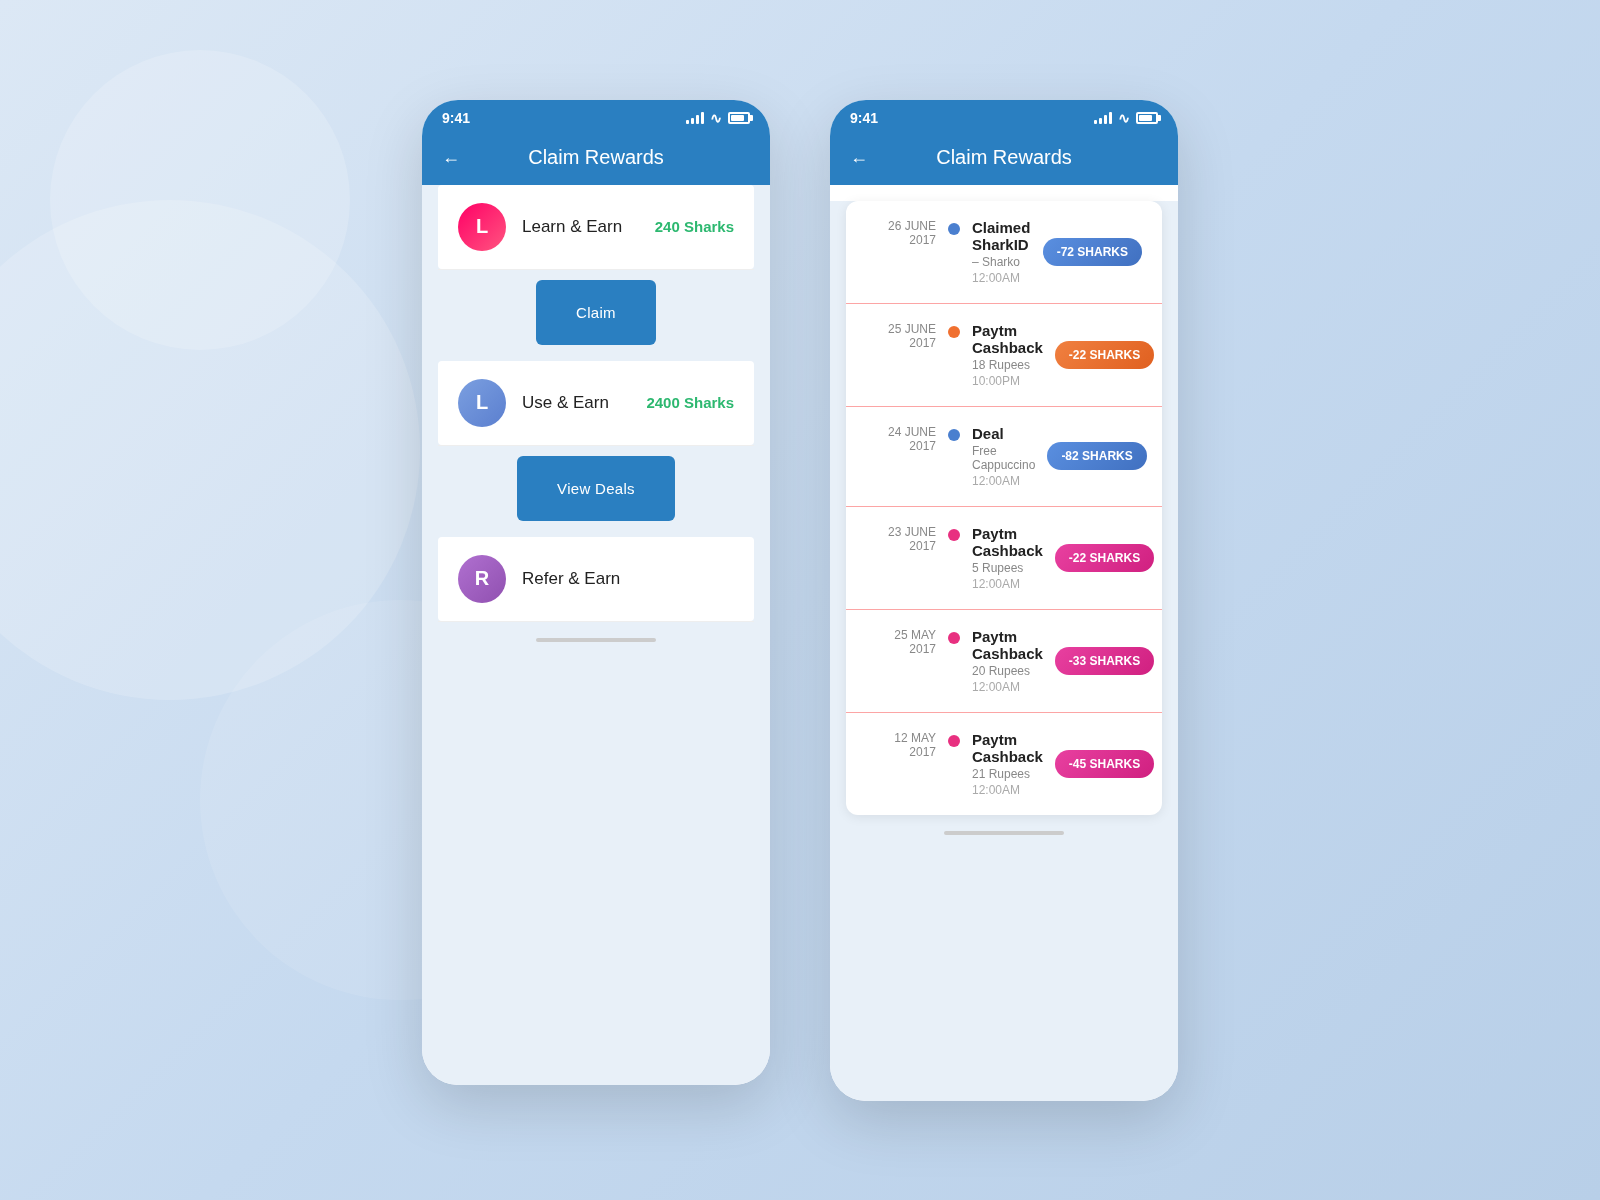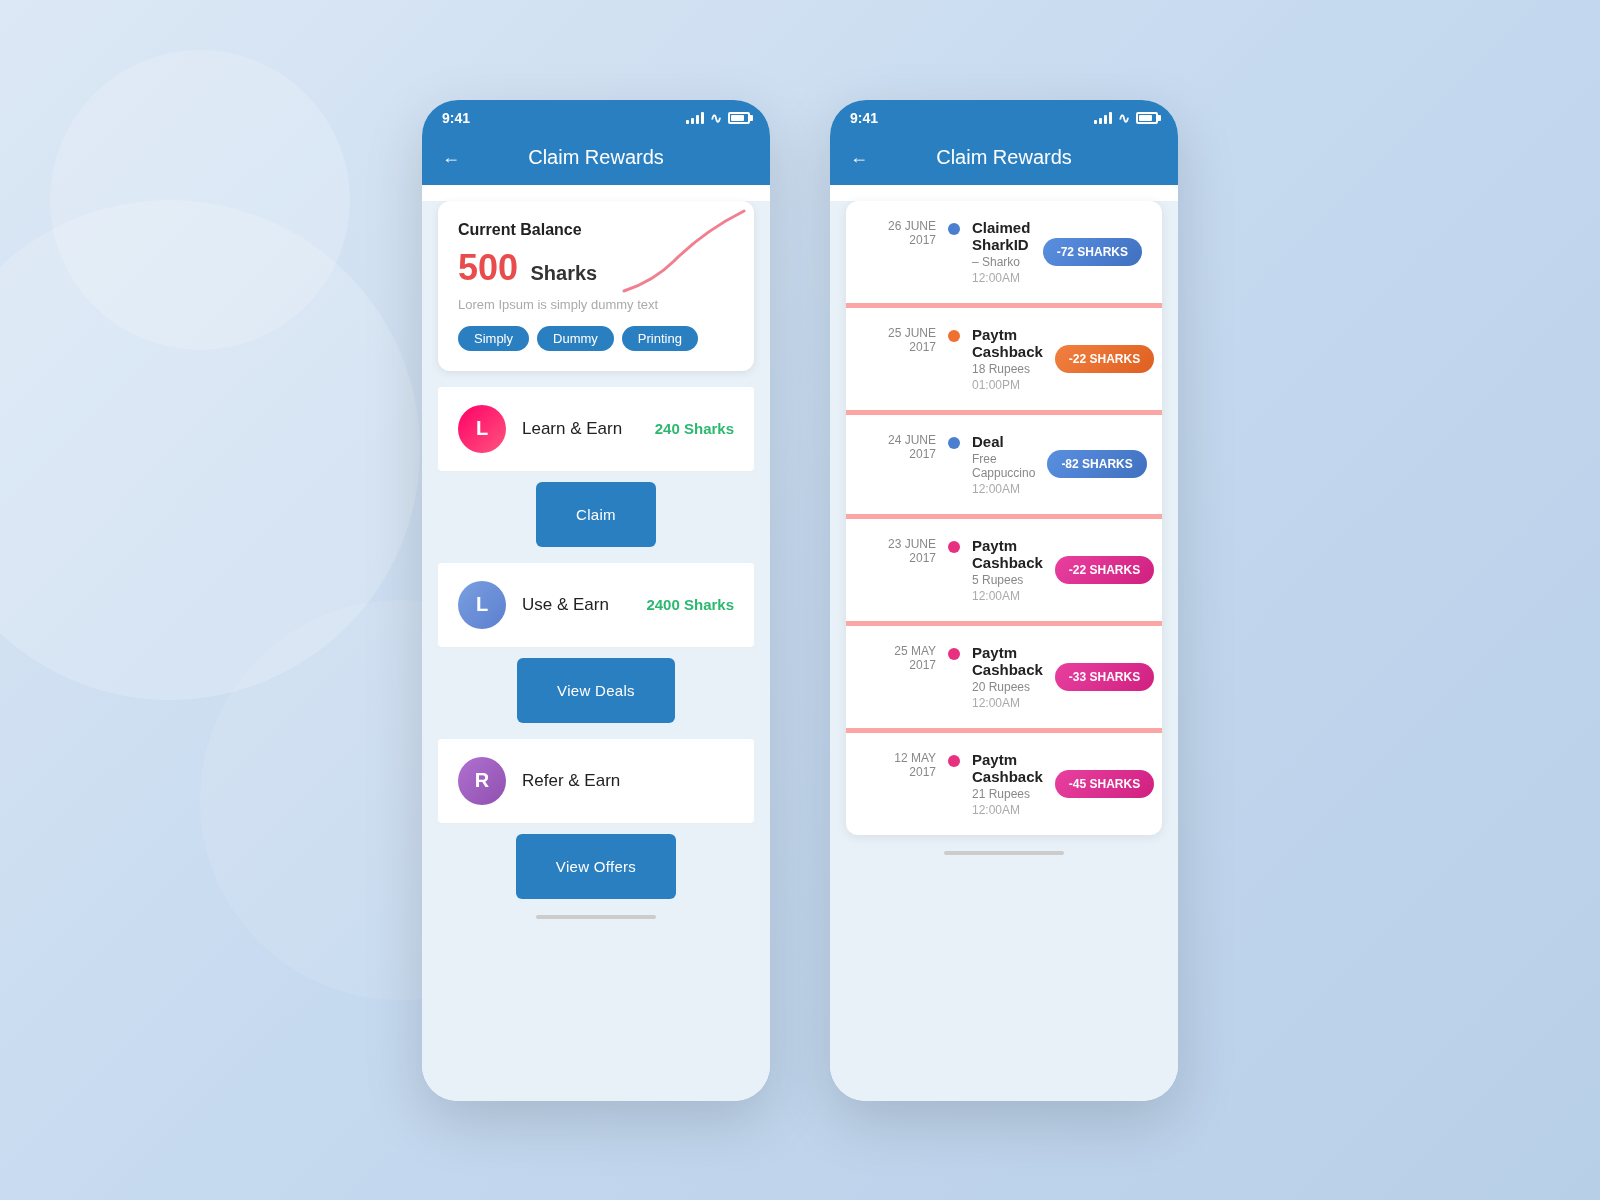--- a/index.html
+++ b/index.html
@@ -271,21 +271,21 @@
       margin: 16px;
       border-radius: 12px;
       box-shadow: 0 2px 12px rgba(0,0,0,0.08);
       overflow: hidden;
     }
 
     .transaction-item {
       display: flex;
       align-items: flex-start;
       padding: 18px 20px;
-      border-bottom: 5px solid #fca5a5;
+      border-bottom: 1px solid #fca5a5;
       gap: 12px;
     }
     .transaction-item:last-child {
       border-bottom: none;
     }
 
     .tx-date {
       text-align: right;
       min-width: 70px;
     }
@@ -369,36 +369,20 @@
       </div>
     </div>
 
     <div class="app-header">
       <span class="back-arrow">←</span>
       <span class="app-title">Claim Rewards</span>
     </div>
 
     <div class="phone-content">
 
-      <div class="balance-card">
-        <svg class="chart-decoration" viewBox="0 0 140 100" fill="none">
-          <path d="M10 90 Q40 80 60 60 Q90 30 130 10" stroke="#f08090" stroke-width="3" fill="none" stroke-linecap="round"></path>
-        </svg>
-        <div class="balance-title">Current Balance</div>
-        <div>
-          <span class="balance-amount">500</span>
-          <span class="balance-unit">Sharks</span>
-        </div>
-        <div class="balance-subtitle">Lorem Ipsum is simply dummy text</div>
-        <div class="balance-tags" id="balance-tags-container">
-            <span class="tag">Simply</span>
-            <span class="tag">Dummy</span>
-            <span class="tag">Printing</span>
-          </div>
-      </div>
 
       <div id="sections-container">
           <div class="section-item">
     <div class="section-avatar avatar-pink">L</div>
     <span class="section-label">Learn &amp; Earn</span>
     <span class="section-value">240 Sharks</span>
   </div>
           <div class="section-divider"></div>
           <div class="action-btn-row">
             <button class="action-btn">Claim</button>
@@ -411,23 +395,20 @@
           <div class="section-divider"></div>
           <div class="action-btn-row">
             <button class="action-btn">View Deals</button>
           </div>
           <div class="section-item">
     <div class="section-avatar avatar-purple">R</div>
     <span class="section-label">Refer &amp; Earn</span>
 
   </div>
           <div class="section-divider"></div>
-          <div class="action-btn-row">
-            <button class="action-btn">View Offers</button>
-          </div>
         </div>
 
       <div class="home-indicator"></div>
     </div>
   </div>
 
   <div class="phone">
 
     <div class="status-bar">
       <span>9:41</span>
@@ -467,21 +448,21 @@
   </div>
           <div class="transaction-item">
     <div class="tx-date">
       <div class="tx-date-day">25 JUNE</div>
       <div class="tx-date-year">2017</div>
     </div>
     <div class="tx-dot dot-orange"></div>
     <div class="tx-info">
       <div class="tx-title">Paytm Cashback</div>
       <div class="tx-subtitle">18 Rupees</div>
-      <div class="tx-time">01:00PM</div>
+      <div class="tx-time">10:00PM</div>
     </div>
     <div class="tx-badge badge-orange">-22 SHARKS</div>
   </div>
           <div class="transaction-item">
     <div class="tx-date">
       <div class="tx-date-day">24 JUNE</div>
       <div class="tx-date-year">2017</div>
     </div>
     <div class="tx-dot dot-blue"></div>
     <div class="tx-info">

